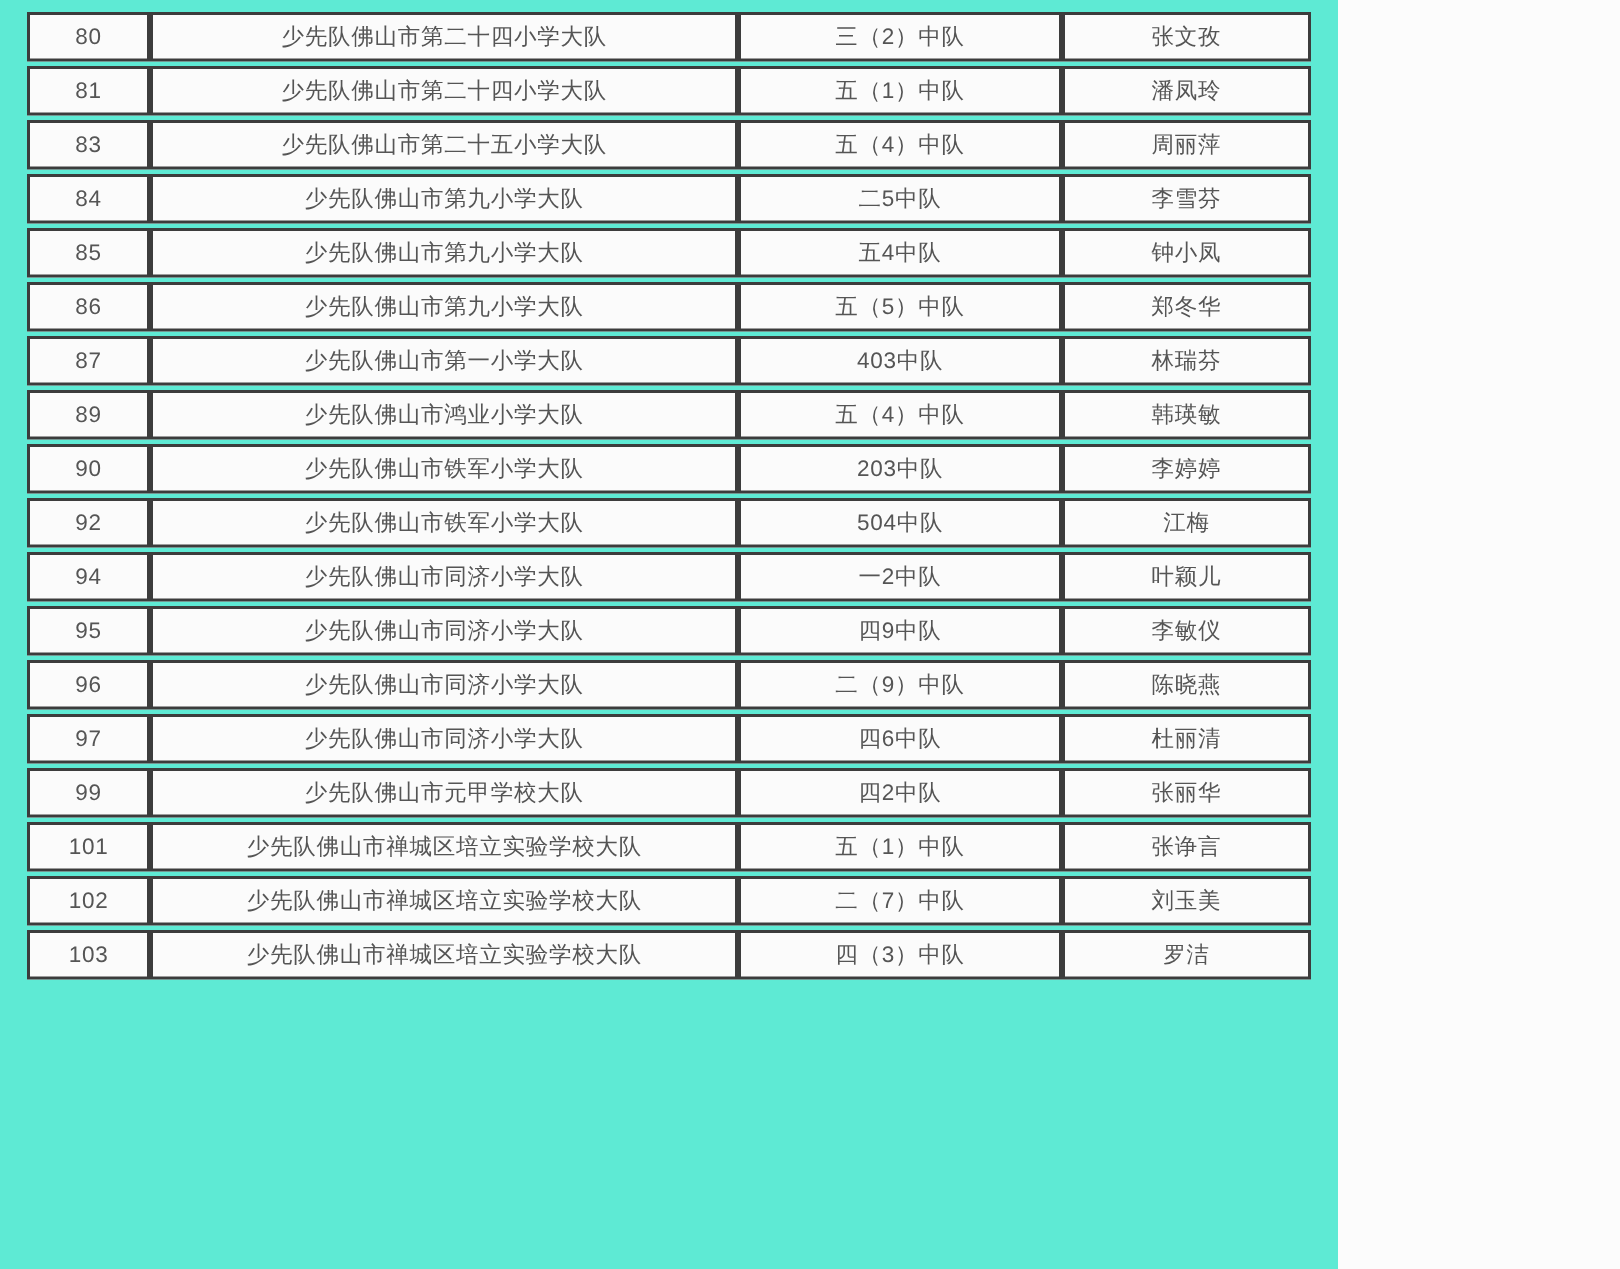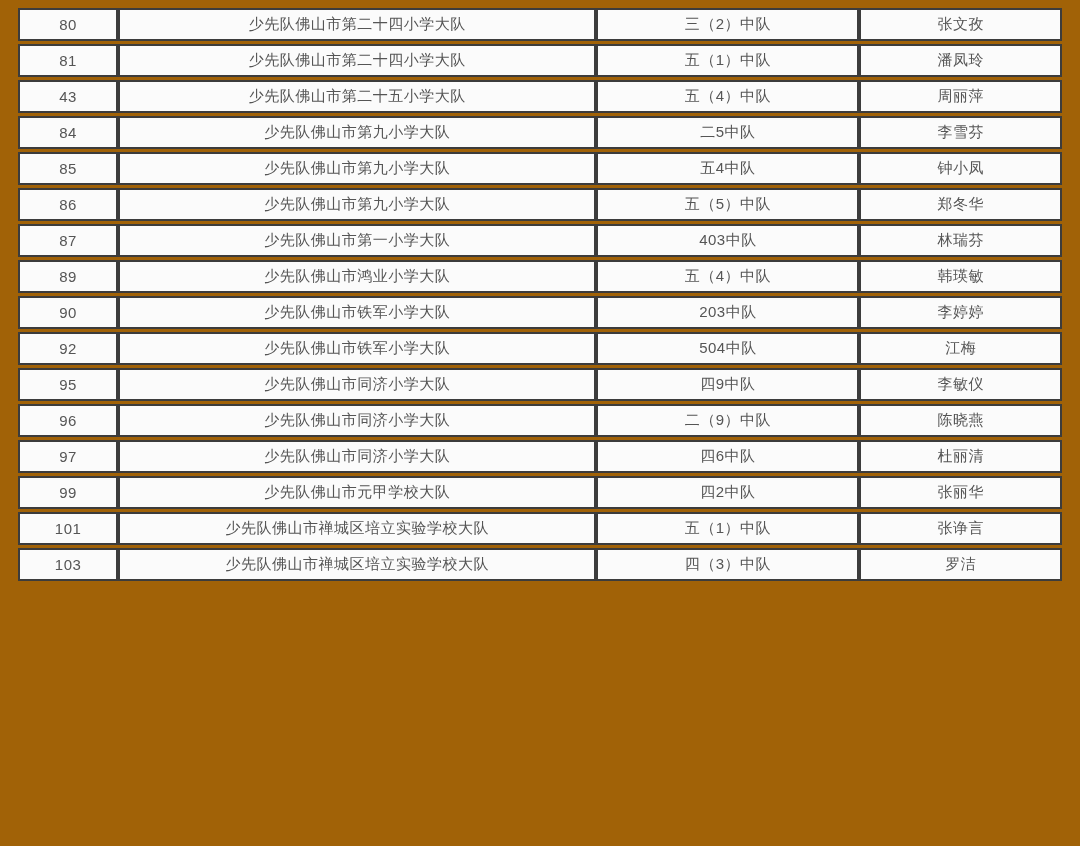--- a/index.html
+++ b/index.html
@@ -2,25 +2,25 @@
 <html><head>
 <meta charset="utf-8">
 <style>
   html, body {
     margin: 0;
     padding: 0;
     background: #fcfcfc;
     font-family: "Liberation Sans", sans-serif;
   }
   .page {
-    width: 1080px;
+    width: 892px;
     height: 846px;
     box-sizing: border-box;
     padding: 5px 18px 6px 18px;
-    background: #a16207;
+    background: #5eead4;
     overflow: hidden;
   }
   table.roster {
     width: 100%;
     border-collapse: separate;
     border-spacing: 0 3px;
     table-layout: fixed;
   }
   col.c-no    { width: 9.6%; }
   col.c-org   { width: 45.8%; }
@@ -62,21 +62,21 @@
     <td>三（2）中队</td>
     <td>张文孜</td>
   </tr>
         <tr>
     <td>81</td>
     <td>少先队佛山市第二十四小学大队</td>
     <td>五（1）中队</td>
     <td>潘凤玲</td>
   </tr>
         <tr>
-    <td>43</td>
+    <td>83</td>
     <td>少先队佛山市第二十五小学大队</td>
     <td>五（4）中队</td>
     <td>周丽萍</td>
   </tr>
         <tr>
     <td>84</td>
     <td>少先队佛山市第九小学大队</td>
     <td>二5中队</td>
     <td>李雪芬</td>
   </tr>
@@ -110,20 +110,26 @@
     <td>203中队</td>
     <td>李婷婷</td>
   </tr>
         <tr>
     <td>92</td>
     <td>少先队佛山市铁军小学大队</td>
     <td>504中队</td>
     <td>江梅</td>
   </tr>
         <tr>
+    <td>94</td>
+    <td>少先队佛山市同济小学大队</td>
+    <td>一2中队</td>
+    <td>叶颖儿</td>
+  </tr>
+        <tr>
     <td>95</td>
     <td>少先队佛山市同济小学大队</td>
     <td>四9中队</td>
     <td>李敏仪</td>
   </tr>
         <tr>
     <td>96</td>
     <td>少先队佛山市同济小学大队</td>
     <td>二（9）中队</td>
     <td>陈晓燕</td>
@@ -140,20 +146,26 @@
     <td>四2中队</td>
     <td>张丽华</td>
   </tr>
         <tr>
     <td>101</td>
     <td>少先队佛山市禅城区培立实验学校大队</td>
     <td>五（1）中队</td>
     <td>张诤言</td>
   </tr>
         <tr>
+    <td>102</td>
+    <td>少先队佛山市禅城区培立实验学校大队</td>
+    <td>二（7）中队</td>
+    <td>刘玉美</td>
+  </tr>
+        <tr>
     <td>103</td>
     <td>少先队佛山市禅城区培立实验学校大队</td>
     <td>四（3）中队</td>
     <td>罗洁</td>
   </tr>
       </tbody>
   </table>
 </div>
 
 </body></html>

